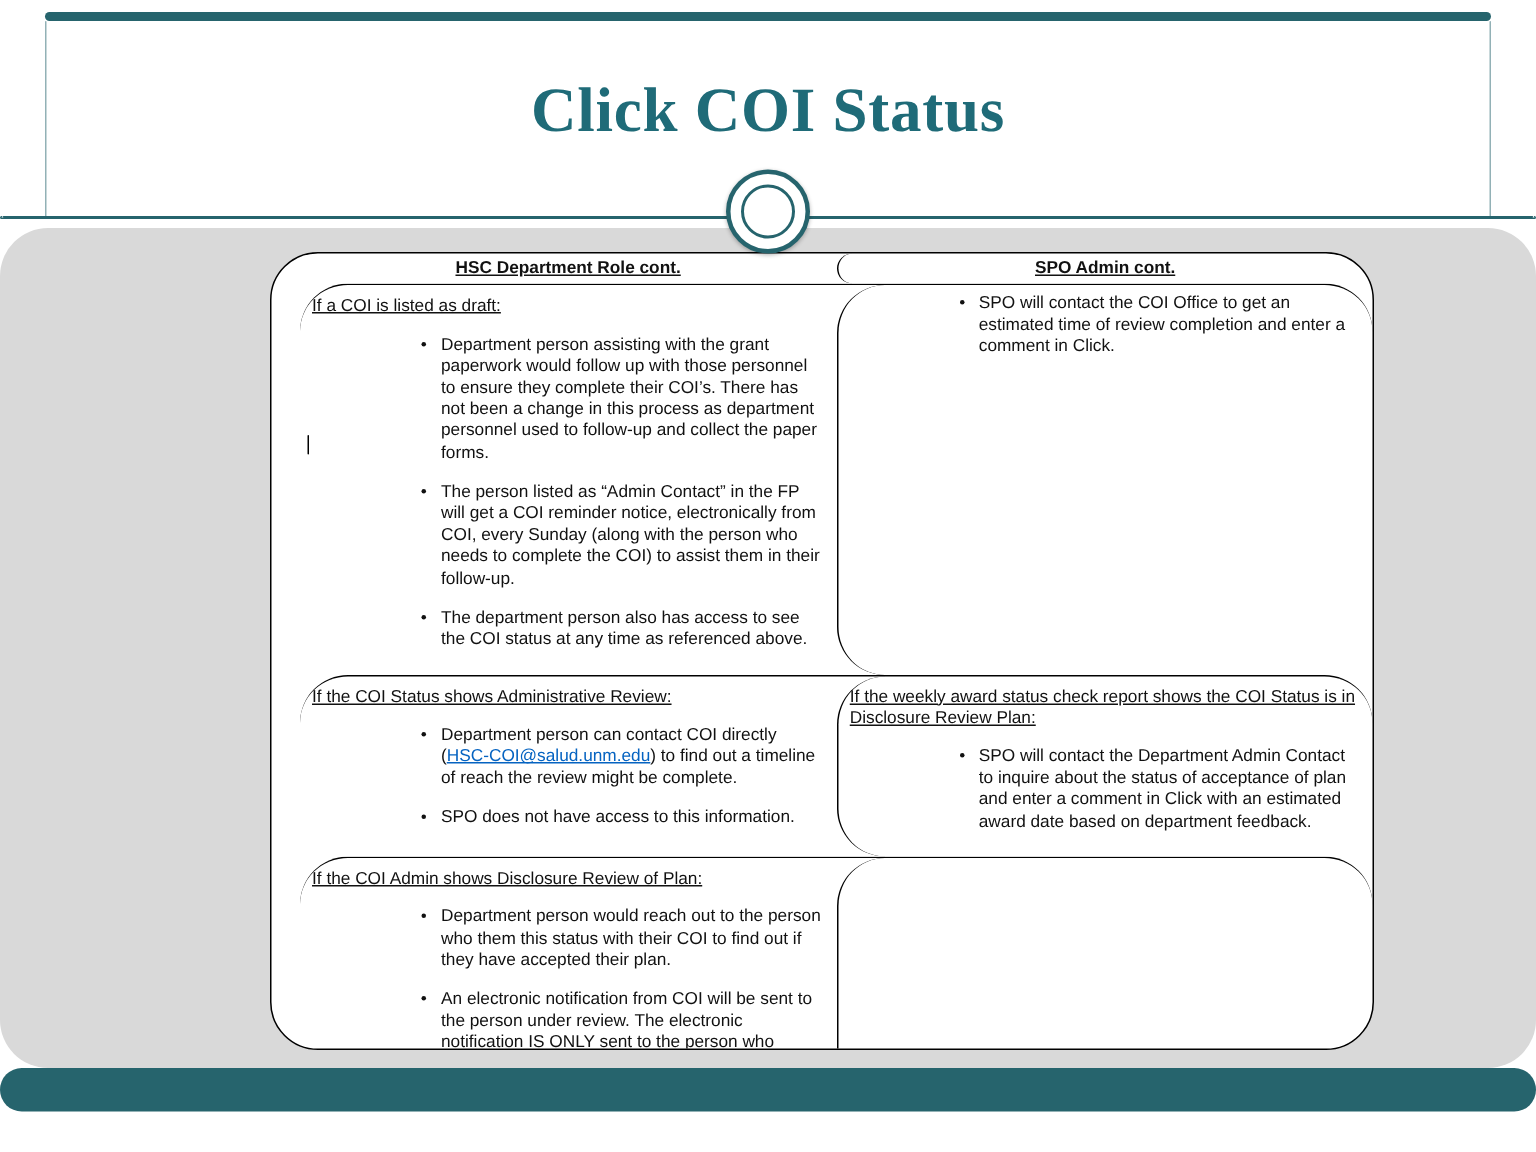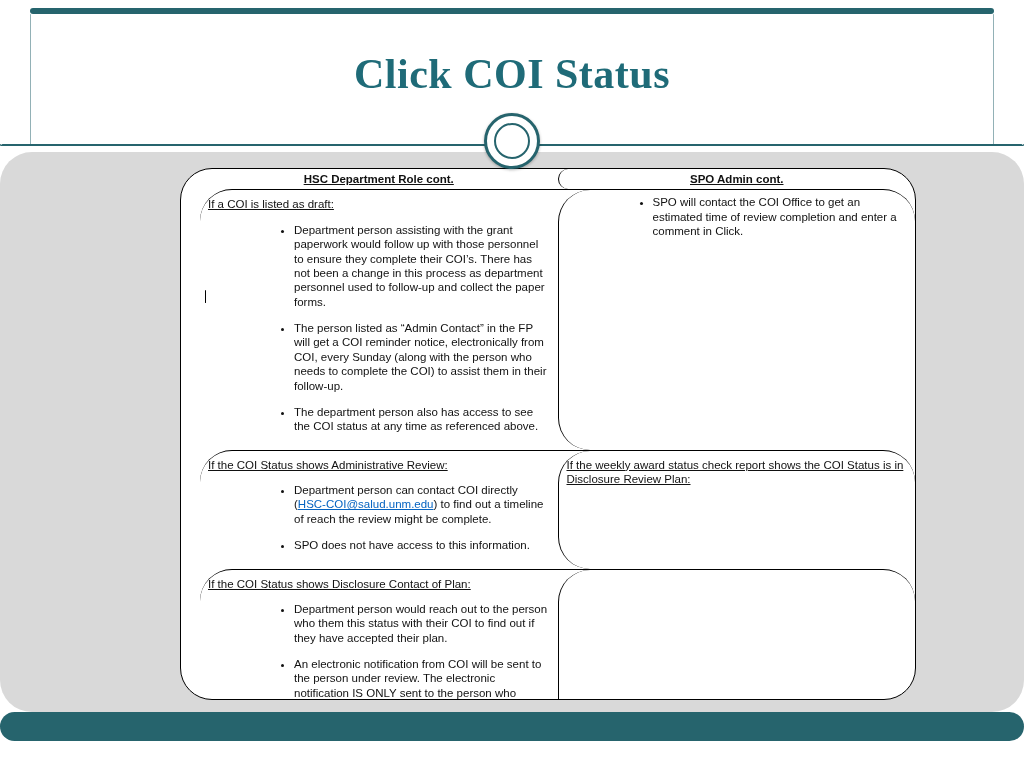--- a/index.html
+++ b/index.html
@@ -100,26 +100,29 @@
       <div class="t-row row2">
         <div class="t-cell">
           <p class="cell-heading">If the COI Status shows Administrative Review:</p>
           <ul>
             <li><span>Department person can contact COI directly (</span><a class="email-link">HSC-COI@salud.unm.edu</a><span>) to find out a timeline of reach the review might be complete.</span></li>
             <li>SPO does not have access to this information.</li>
           </ul>
         </div>
         <div class="t-cell rightcell">
           <p class="cell-heading">If the weekly award status check report shows the COI Status is in Disclosure Review Plan:</p>
+          <ul>
+            <li>SPO will contact the Department Admin Contact to inquire about the status of acceptance of plan and enter a comment in Click with an estimated award date based on department feedback.</li>
+          </ul>
         </div>
       </div>
 
       <div class="t-row grow">
         <div class="t-cell">
-          <p class="cell-heading">If the COI Status shows Disclosure Contact of Plan:</p>
+          <p class="cell-heading">If the COI Admin shows Disclosure Review of Plan:</p>
           <ul>
             <li>Department person would reach out to the person who them this status with their COI to find out if they have accepted their plan.</li>
             <li>An electronic notification from COI will be sent to the person under review.  The electronic notification IS ONLY sent to the person who needs to accept the plan.</li>
 
           </ul>
         </div>
         <div class="t-cell rightcell"></div>
       </div>
 
     </div>

